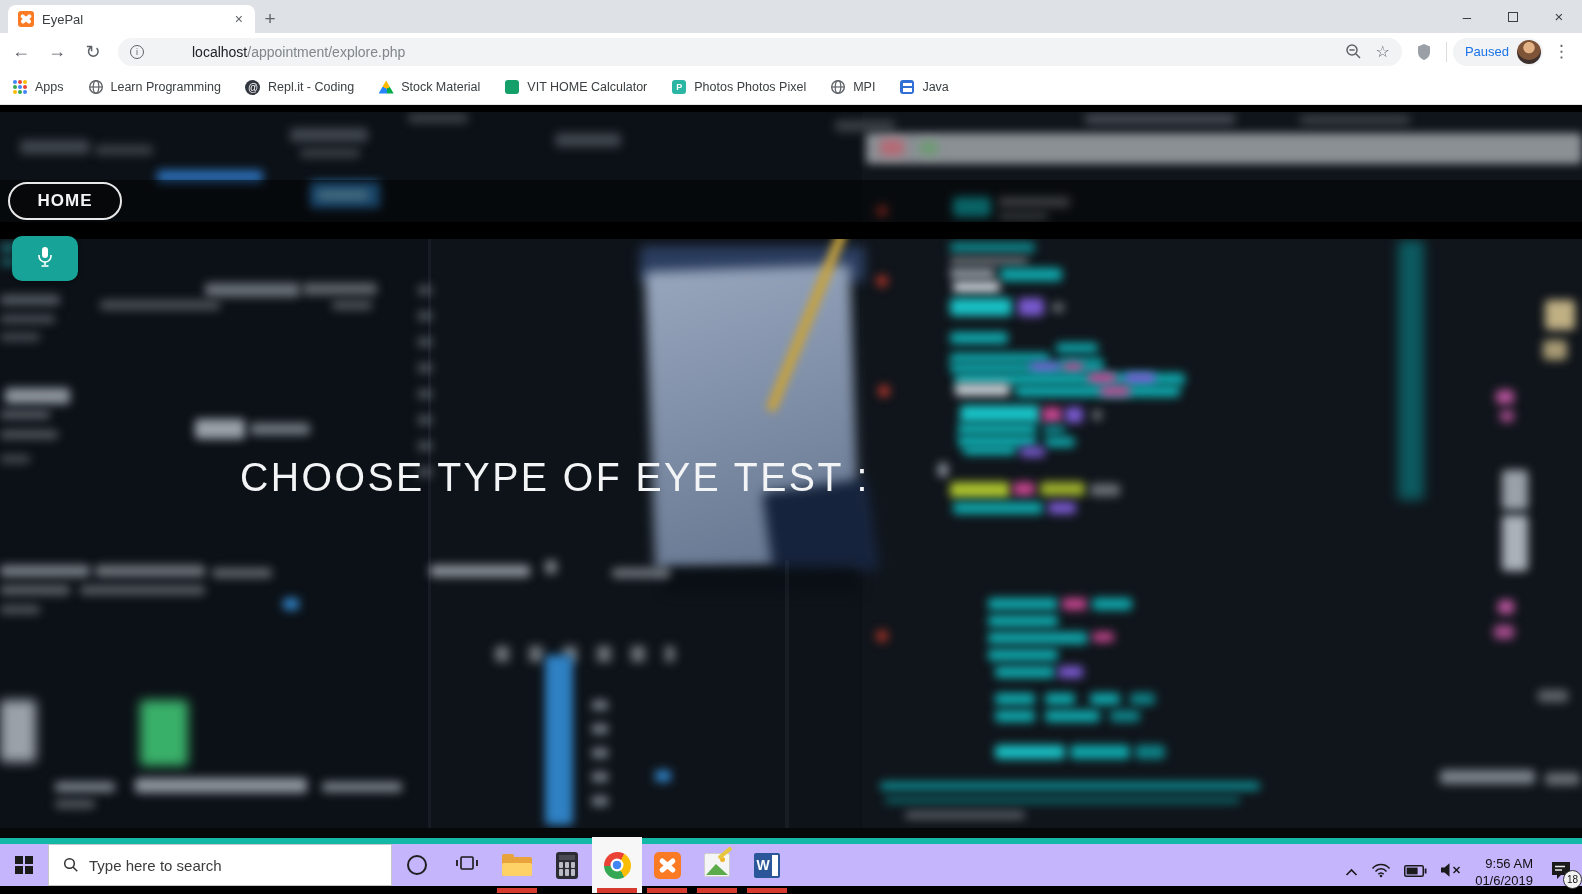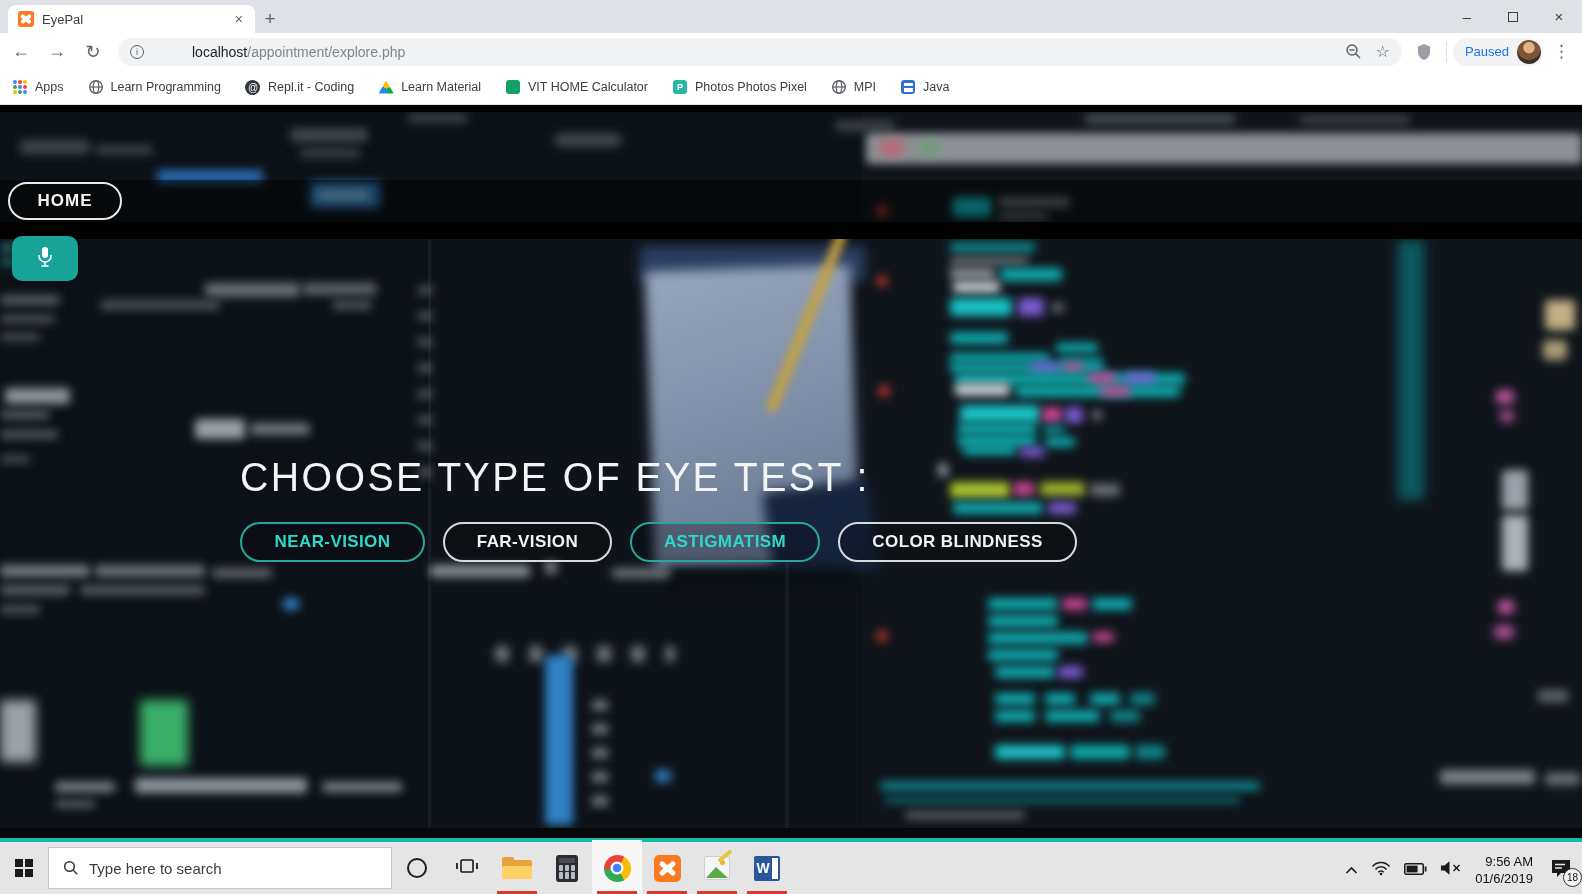--- a/index.html
+++ b/index.html
@@ -59,21 +59,21 @@
   .home-btn { position:absolute; left:8px; top:77px; width:114px; height:38px; border:2px solid #e8e8e8; border-radius:19px; background:rgba(8,8,10,.35); color:#f4f4f4; font-size:17px; font-weight:bold; letter-spacing:1px; display:flex; align-items:center; justify-content:center; }
   .mic-btn { position:absolute; left:12px; top:131px; width:66px; height:45px; border-radius:10px; background:#17a398; display:flex; align-items:center; justify-content:center; box-shadow:0 1px 4px rgba(0,0,0,.4); }
   .heading { position:absolute; left:240px; top:350px; font-size:40px; color:#f3f4f5; letter-spacing:2.5px; white-space:nowrap; transform:scaleX(.98); transform-origin:left; }
   .test-row { position:absolute; left:240px; top:417px; display:flex; gap:18px; }
   .test-btn { height:40px; border-radius:21px; background:rgba(8,10,14,.3); display:flex; align-items:center; justify-content:center; font-size:17px; font-weight:bold; letter-spacing:.4px; }
   .test-btn.teal { color:#2fd8c9; border:2px solid #27a79b; }
   .test-btn.white { color:#f2f2f2; border:2px solid #d8dbde; }
   .tb-0 { width:185px; } .tb-1 { width:169px; } .tb-2 { width:190px; } .tb-3 { width:239px; }
 
   
-  .taskbar { position:absolute; left:0; top:838px; width:100%; height:56px; background:#e5e5e5; border-top:4px solid #14b8a6; display:flex; align-items:center; }
+  .taskbar { position:absolute; left:0; top:838px; width:100%; height:48px; background:#c4b5fd; border-top:6px solid #14b8a6; display:flex; align-items:center; }
   .start { width:48px; height:56px; display:flex; align-items:center; justify-content:center; }
   .winlogo { width:18px; height:18px; display:grid; grid-template-columns:8px 8px; grid-template-rows:8px 8px; gap:1.6px; }
   .winlogo span { background:#1b1b1b; }
   .tb-search { width:344px; height:42px; background:#fff; border:1px solid #c6c7c9; display:flex; align-items:center; }
   .tb-search-input { border:none; outline:none; background:transparent; font-size:15px; color:#3c3c3c; font-family:"Liberation Sans",sans-serif; width:260px; }
   .tb-search-input::placeholder { color:#3c3c3c; }
   .tb-app { position:relative; width:50px; height:56px; display:flex; align-items:center; justify-content:center; }
   .tb-app.active { background:#f7f7f7; }
   .tb-app.running:after { content:""; position:absolute; left:5px; right:5px; bottom:0; height:5px; background:#d63a2f; }
   .cortana-ring { width:20px; height:20px; border:2.5px solid #1f1f1f; border-radius:50%; }
@@ -184,21 +184,21 @@
     <div class="bm">
       <span class="ic16">
           <span class="replit">@</span>
         </span>
       <span class="bm-label">Repl.it - Coding</span>
     </div>
     <div class="bm">
       <span class="ic16">
           <span class="drive-tri"></span>
         </span>
-      <span class="bm-label">Learn Material</span>
+      <span class="bm-label">Stock Material</span>
     </div>
     <div class="bm">
       <span class="ic16">
           <span class="sq" style="background:#15a06a"></span>
         </span>
       <span class="bm-label">VIT HOME Calculator</span>
     </div>
     <div class="bm">
       <span class="ic16">
           <span class="sq" style="background:#2ab6a2">
@@ -382,26 +382,20 @@
             <rect x="5" y="1" width="6" height="11" rx="3" fill="#fff"></rect>
             <path d="M2 9v1a6 6 0 0 0 12 0V9" stroke="#fff" stroke-width="1.6" fill="none"></path>
             <line x1="8" y1="16" x2="8" y2="19" stroke="#fff" stroke-width="1.6"></line>
             <line x1="4.5" y1="20" x2="11.5" y2="20" stroke="#fff" stroke-width="1.6"></line>
           </svg>
       </span>
     </div>
 
     <div class="heading">CHOOSE TYPE OF EYE TEST :</div>
 
-    <div class="test-row">
-      <div class="test-btn teal tb-0">NEAR-VISION</div>
-      <div class="test-btn white tb-1">FAR-VISION</div>
-      <div class="test-btn teal tb-2">ASTIGMATISM</div>
-      <div class="test-btn white tb-3">COLOR BLINDNESS</div>
-    </div>
   </div>
 
   <div class="taskbar">
     <div class="start">
       <span class="winlogo">
           <span></span>
           <span></span>
           <span></span>
           <span></span>
         </span>

